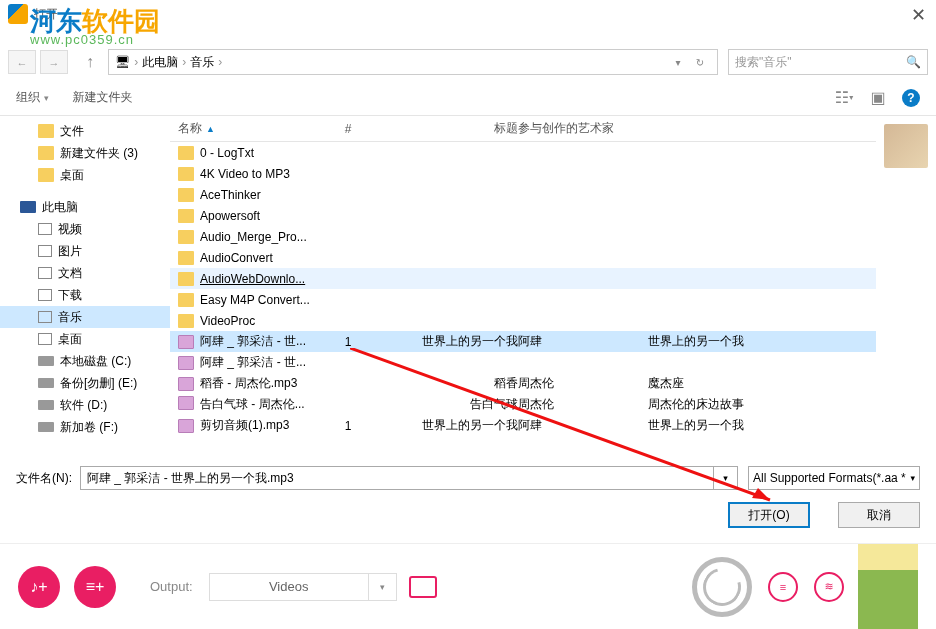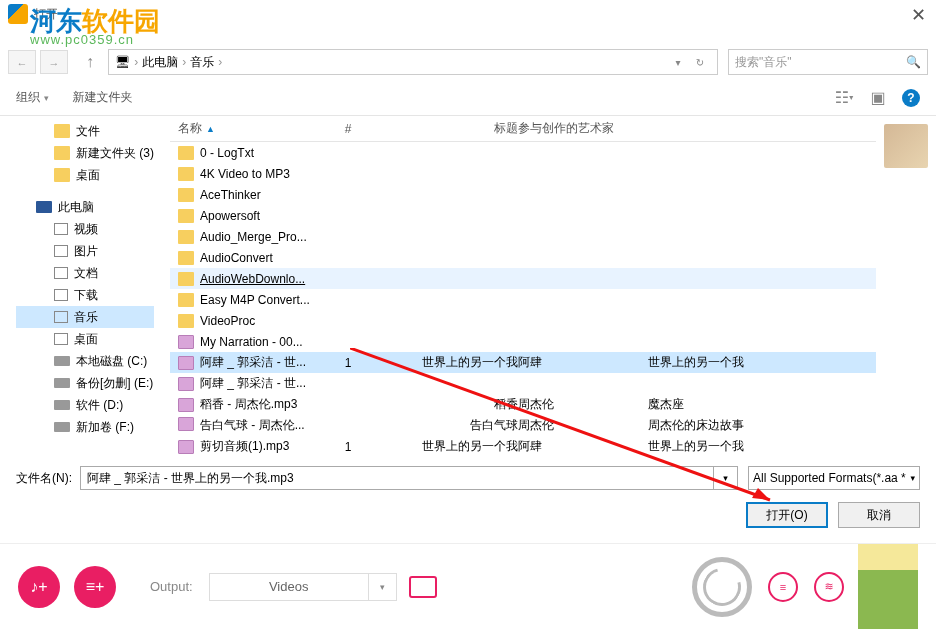--- a/index.html
+++ b/index.html
@@ -28,21 +28,21 @@
     
     .toolbar { height: 36px; display: flex; align-items: center; padding: 0 16px; border-bottom: 1px solid #e5e5e5; }
     .tb-item { font-size: 12px; color: #555; margin-right: 24px; display: flex; align-items: center; cursor: pointer; }
     .tb-item .dd { margin-left: 4px; font-size: 9px; color: #888; }
     .tb-right { margin-left: auto; display: flex; align-items: center; gap: 14px; }
     .tb-icon { width: 20px; height: 18px; display: flex; align-items: center; justify-content: center; color: #888; }
     .help-icon { width: 18px; height: 18px; border-radius: 50%; background: #0a7cc7; color: #fff; display: flex; align-items: center; justify-content: center; font-size: 12px; font-weight: bold; }
     
     .main-area { display: flex; height: 340px; }
     
-    .sidebar { width: 170px; overflow-y: auto; padding: 4px 16px; font-size: 12px; }
+    .sidebar { width: 170px; overflow-y: auto; padding: 4px 0; font-size: 12px; }
     .side-item { height: 22px; display: flex; align-items: center; padding-left: 20px; cursor: pointer; }
     .side-item.lvl2 { padding-left: 38px; }
     .side-item.selected { background: #cde8ff; }
     .side-icon { width: 16px; height: 14px; margin-right: 6px; display: inline-flex; align-items: center; justify-content: center; font-size: 11px; }
     .folder-ic { background: #f7cf5f; border-radius: 1px; }
     .pc-ic { background: #2b5797; width: 16px; height: 12px; border-radius: 1px; }
     .drive-ic { background: #999; width: 16px; height: 10px; border-radius: 1px; }
     .media-ic { width: 14px; height: 12px; border: 1px solid #888; }
     
     .filelist { flex: 1; overflow-y: auto; }
@@ -64,21 +64,21 @@
     .preview-img { width: 44px; height: 44px; background: linear-gradient(135deg, #d4b896, #e8d4b0); border-radius: 2px; }
     
     .arrow-line { position: absolute; left: 350px; top: 348px; width: 430px; height: 160px; pointer-events: none; }
     
     .bottom-bar { padding: 10px 16px 16px; }
     .filename-row { display: flex; align-items: center; margin-bottom: 12px; }
     .fn-label { font-size: 12px; margin-right: 8px; }
     .fn-input { flex: 1; height: 24px; border: 1px solid #aaa; padding: 0 6px; font-size: 12px; }
     .fn-dd { width: 24px; height: 24px; border: 1px solid #aaa; border-left: none; display: flex; align-items: center; justify-content: center; font-size: 9px; }
     .format-select { width: 172px; height: 24px; border: 1px solid #aaa; margin-left: 10px; font-size: 12px; padding: 0 4px; display: flex; align-items: center; }
-    .btn-row { display: flex; justify-content: flex-end; gap: 10px; }
+    .btn-row { display: flex; justify-content: flex-end; gap: 28px; }
     .btn { width: 82px; height: 26px; border: 1px solid #aaa; background: #f0f0f0; font-size: 12px; cursor: pointer; }
     .btn.primary { border: 2px solid #0a7cc7; }
     
     .app-footer { position: absolute; bottom: 0; left: 0; right: 0; height: 86px; background: #fff; display: flex; align-items: center; padding: 0 18px; border-top: 1px solid #eee; }
     .circle-btn { width: 42px; height: 42px; border-radius: 50%; background: #e91e63; display: flex; align-items: center; justify-content: center; margin-right: 14px; color: #fff; font-size: 16px; }
     .output-label { font-size: 13px; color: #888; margin-left: 20px; margin-right: 16px; }
     .output-select { width: 160px; height: 28px; border: 1px solid #ddd; display: flex; align-items: center; justify-content: center; font-size: 13px; color: #666; }
     .out-dd { width: 28px; height: 28px; border: 1px solid #ddd; border-left: none; display: flex; align-items: center; justify-content: center; font-size: 9px; color: #888; }
     .out-folder { width: 28px; height: 22px; margin-left: 12px; border: 2px solid #e91e63; border-radius: 3px; }
     .big-circle { width: 60px; height: 60px; border-radius: 50%; border: 5px solid #bbb; margin-left: auto; display: flex; align-items: center; justify-content: center; }
@@ -288,30 +288,20 @@
           <div class="file-row">
             <div class="col-name" style="display:flex;align-items:center">
               <span class="file-icon "></span>
               <span>VideoProc</span>
             </div>
             <div class="col-num"></div>
             <div class="col-title"></div>
             <div class="col-artist"></div>
             <div class="col-album"></div>
           </div>
-          <div class="file-row">
-            <div class="col-name" style="display:flex;align-items:center">
-              <span class="file-icon audio"></span>
-              <span>My Narration - 00...</span>
-            </div>
-            <div class="col-num"></div>
-            <div class="col-title"></div>
-            <div class="col-artist"></div>
-            <div class="col-album"></div>
-          </div>
           <div class="file-row selected">
             <div class="col-name" style="display:flex;align-items:center">
               <span class="file-icon audio"></span>
               <span>阿肆 _ 郭采洁 - 世...</span>
             </div>
             <div class="col-num">1</div>
             <div class="col-title">世界上的另一个我</div>
             <div class="col-artist">阿肆</div>
             <div class="col-album">世界上的另一个我</div>
           </div>

